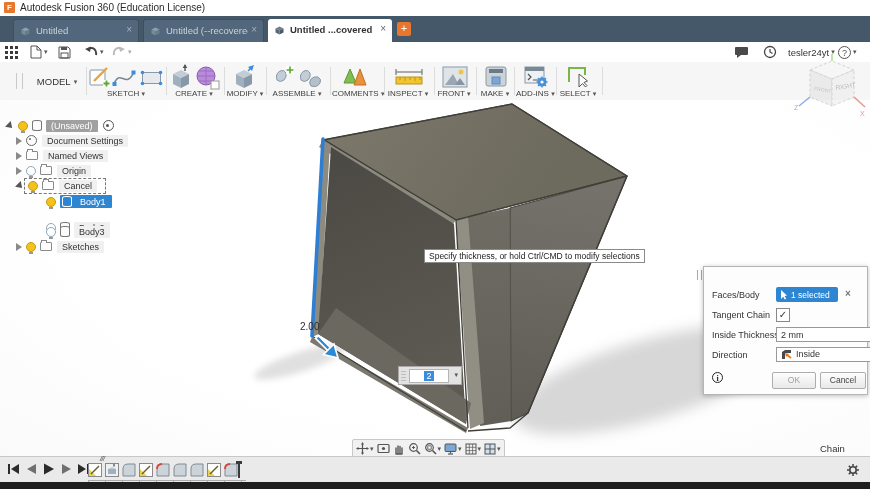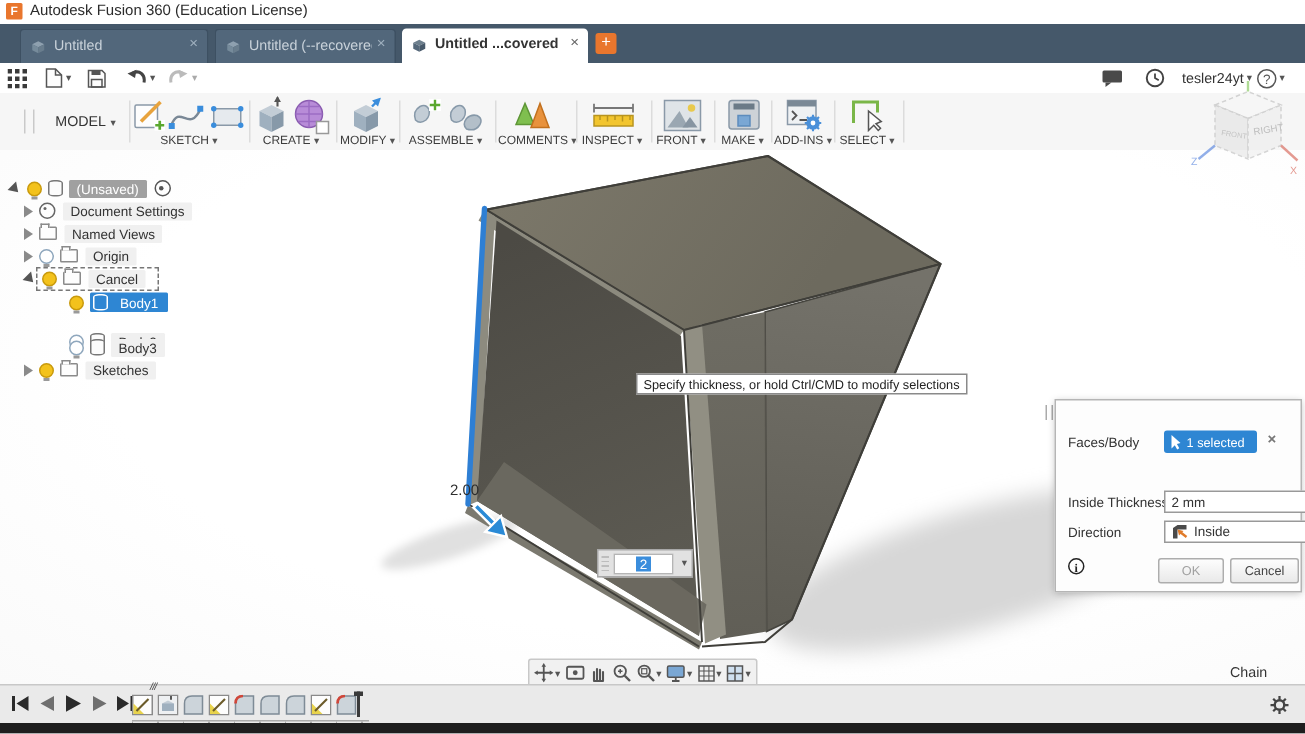--- a/index.html
+++ b/index.html
@@ -498,20 +498,24 @@
       <div class="drow" style="top:20px;">
         <span class="dlabel">Faces/Body</span>
         <span class="dchip">
           <svg width="8" height="10">
               <polygon points="1,0 1,9 3.2,6.8 4.8,9.6 6.2,8.8 4.6,6 7,5.4" fill="#fff"></polygon>
             </svg>
           <span>1 selected</span>
         </span>
         <span class="dclear">×</span>
       </div>
+      <div class="drow" style="top:40px;">
+        <span class="dlabel">Tangent Chain</span>
+        <span class="dcheck">✓</span>
+      </div>
       <div class="drow" style="top:60px;">
         <span class="dlabel">Inside Thickness</span>
         <span class="dinput">
           <span>2 mm</span>
           <span class="caret">▾</span>
         </span>
       </div>
       <div class="drow" style="top:80px;">
         <span class="dlabel">Direction</span>
         <span class="dinput dcombo">

